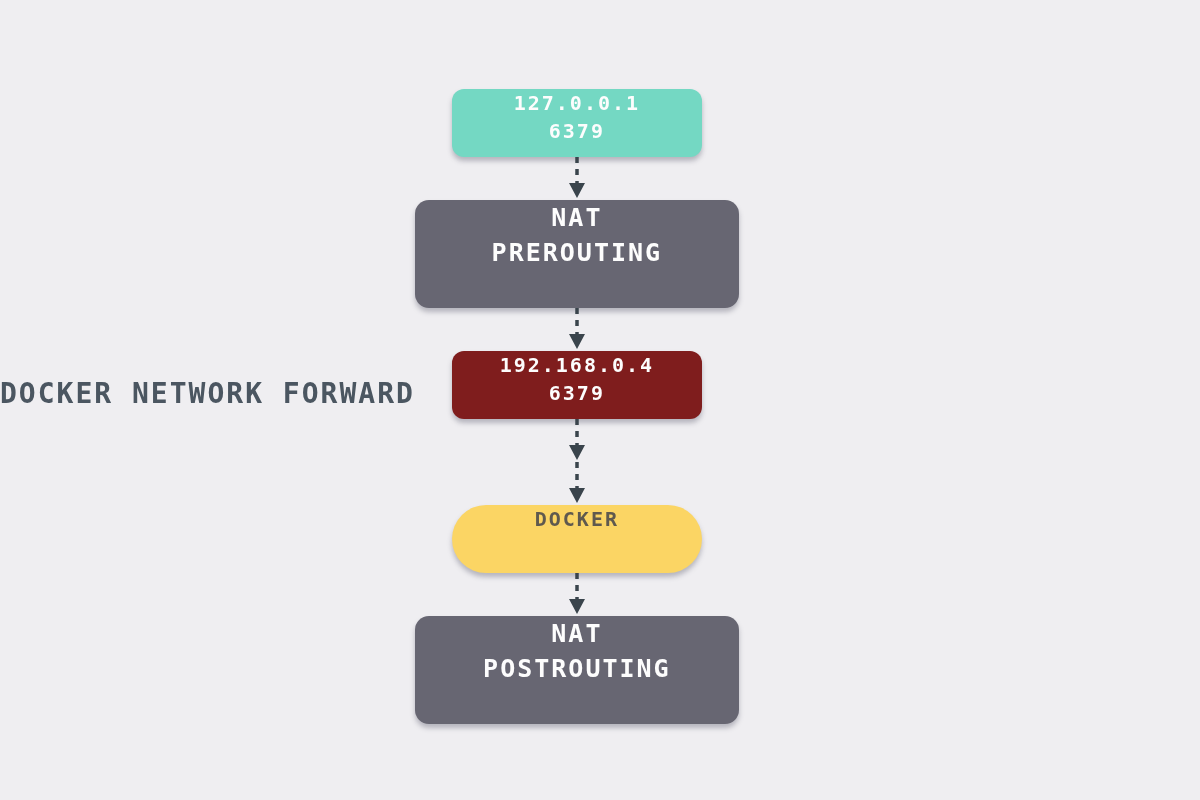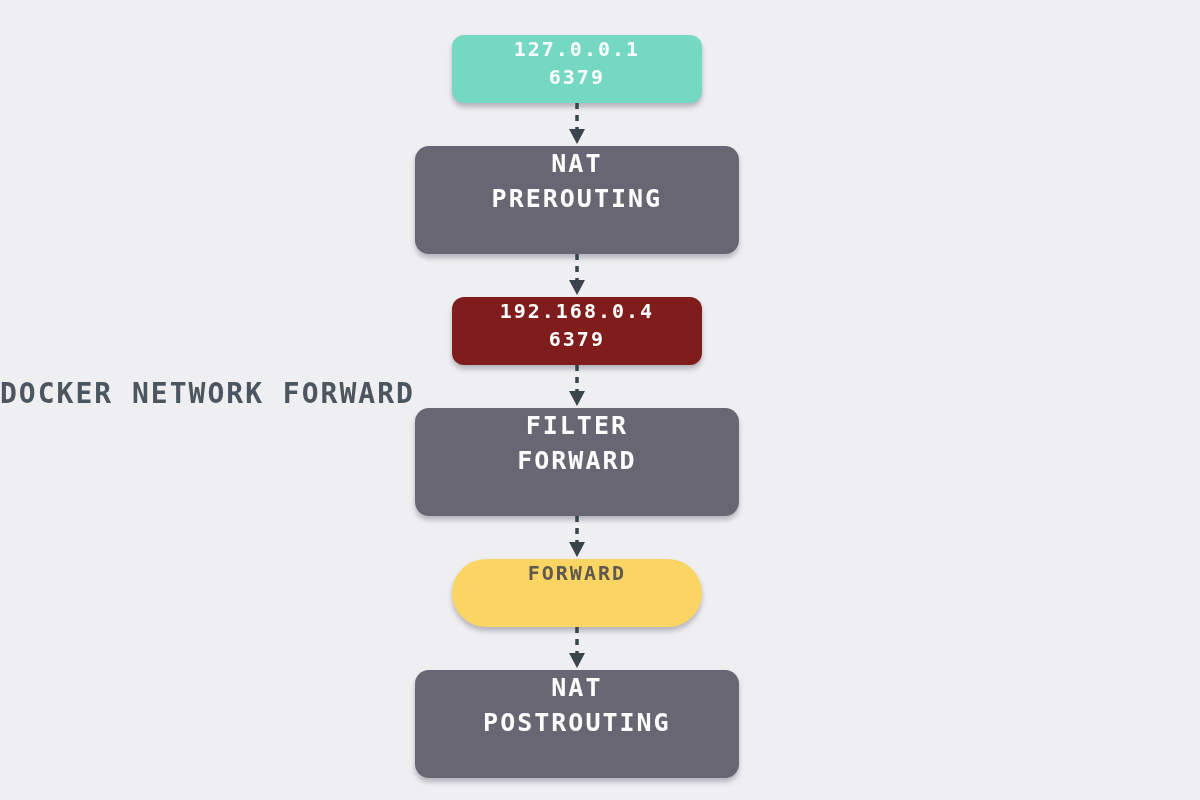--- a/index.html
+++ b/index.html
@@ -107,32 +107,28 @@
     <div class="node node-small" style="background-color: #7f1d1d; color: rgb(253, 253, 253);">
       <span class="nl">192.168.0.4</span>
       <span class="nl">6379</span>
     </div>
 
     <svg class="arrow" viewBox="0 0 20 43">
       <line x1="10" y1="0" x2="10" y2="26" stroke-dasharray="6 6"></line>
       <polygon points="2,26 18,26 10,41"></polygon>
     </svg>
 
-    <div class="node node-large" style="background-color: rgb(103, 102, 114); color: rgb(253, 253, 253);">
-      <span class="nl">FILTER</span>
-      <span class="nl">FORWARD</span>
-    </div>
 
     <svg class="arrow" viewBox="0 0 20 43">
       <line x1="10" y1="0" x2="10" y2="26" stroke-dasharray="6 6"></line>
       <polygon points="2,26 18,26 10,41"></polygon>
     </svg>
 
     <div class="node node-pill" style="background-color: rgb(251, 213, 100); color: rgb(95, 89, 78);">
-      <span class="nl">FORWARD</span>
+      <span class="nl">DOCKER</span>
     </div>
 
     <svg class="arrow" viewBox="0 0 20 43">
       <line x1="10" y1="0" x2="10" y2="26" stroke-dasharray="6 6"></line>
       <polygon points="2,26 18,26 10,41"></polygon>
     </svg>
 
     <div class="node node-large" style="background-color: rgb(103, 102, 114); color: rgb(253, 253, 253);">
       <span class="nl">NAT</span>
       <span class="nl">POSTROUTING</span>

